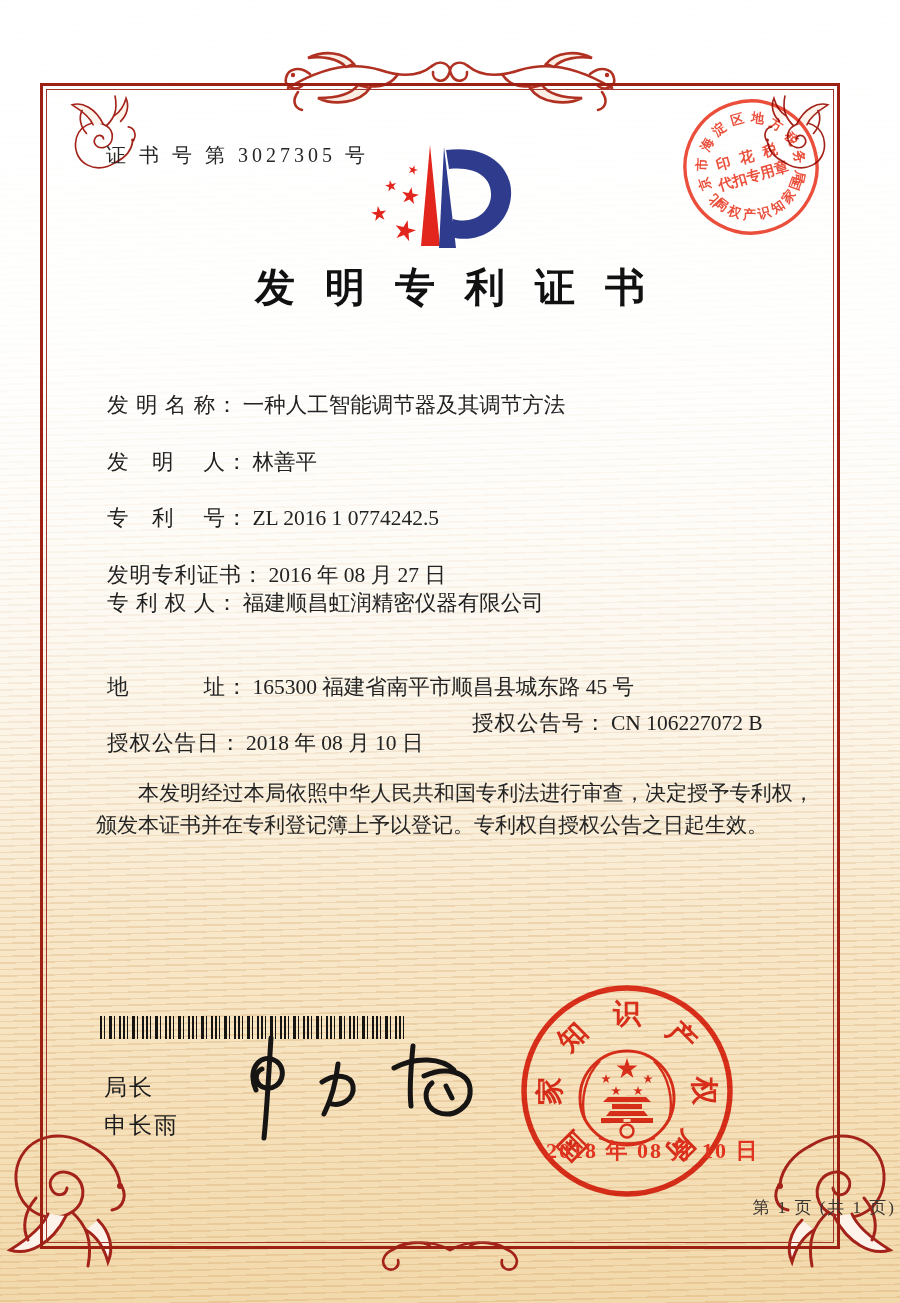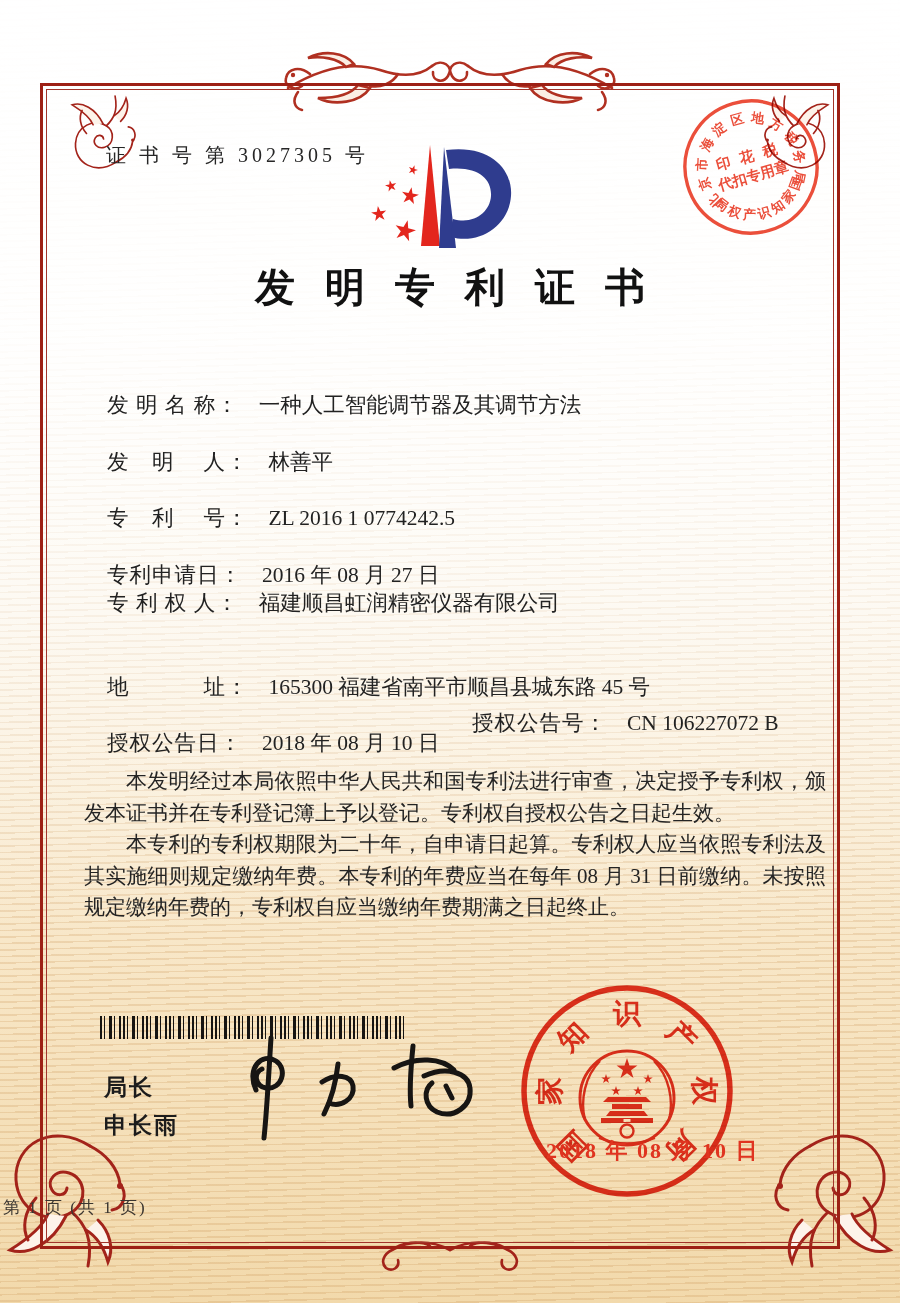--- a/index.html
+++ b/index.html
@@ -15,30 +15,30 @@
   .frame{position:absolute;left:40px;top:83px;width:794px;height:1160px;border:3px solid #9d2015;}
   .frame::after{content:"";position:absolute;inset:3px;border:1px solid #a2342a;}
   .ornament{position:absolute;pointer-events:none;}
   .cert-no{position:absolute;left:78px;top:142px;font-size:20px;letter-spacing:4px;color:#262626;margin-left:28px;}
   .logo{position:absolute;left:360px;top:138px;}
   .tax-stamp{position:absolute;left:678px;top:94px;transform:rotate(-16deg);opacity:.95;mix-blend-mode:multiply;}
   .title{position:absolute;left:0;top:260px;width:100%;text-align:center;font-size:40px;font-weight:700;letter-spacing:30px;text-indent:30px;color:#111;}
   .fields{position:absolute;left:95px;top:0;width:740px;font-size:21.5px;color:#222;}
   .frow{position:absolute;left:0;white-space:nowrap;}
   .frow .lab{letter-spacing:1px;margin-left:12px;}
-  .frow .val{margin-left:20px;}
+  .frow .val{margin-left:4px;}
   .paras{position:absolute;left:84px;top:766px;width:742px;font-size:21px;line-height:31.5px;color:#242424;text-align:justify;}
-  .paras p{margin:0;text-indent:2em;}
+  .paras p{margin:12px;text-indent:2em;}
   .barcode{position:absolute;left:100px;top:1016px;width:306px;height:23px;
     background:repeating-linear-gradient(90deg,#161412 0 2px,transparent 2px 4px,#161412 4px 5px,transparent 5px 9px,#161412 9px 12px,transparent 12px 14px,#161412 14px 15px,transparent 15px 19px,#161412 19px 21px,transparent 21px 23px);}
-  .signer{position:absolute;left:104px;font-size:23px;color:#1c1c1c;letter-spacing:2px;font-weight:bold;}
+  .signer{position:absolute;left:104px;font-size:23px;color:#1c1c1c;letter-spacing:2px;}
   .signature{position:absolute;left:218px;top:1026px;}
   .seal{position:absolute;left:514px;top:978px;mix-blend-mode:multiply;opacity:.96;}
   .seal-date{position:absolute;left:546px;top:1136px;font-size:22px;font-weight:600;color:#e03420;letter-spacing:2px;white-space:nowrap;}
-  .footer{position:absolute;left:3px;top:1196px;width:880px;text-align:left;font-size:17px;color:#3a3530;letter-spacing:2px;}
+  .footer{position:absolute;left:16px;top:1196px;width:880px;text-align:right;font-size:17px;color:#3a3530;letter-spacing:2px;}
   svg text{font-family:"Liberation Serif","DejaVu Serif",serif;}
 </style>
 </head>
 <body>
 
 <div class="page">
 
   <svg class="ornament" width="900" height="1303" viewBox="0 0 900 1303" style="left:0;top:0;">
     <defs>
 
@@ -136,39 +136,38 @@
     <div class="frow" style="top:390px">
       <span class="lab">发 明 名 称：</span><span class="val">一种人工智能调节器及其调节方法</span>
     </div>
     <div class="frow" style="top:447px">
       <span class="lab">发　明　 人：</span><span class="val">林善平</span>
     </div>
     <div class="frow" style="top:503px">
       <span class="lab">专　利　 号：</span><span class="val">ZL 2016 1 0774242.5</span>
     </div>
     <div class="frow" style="top:560px">
-      <span class="lab">专利申请日：</span><span class="val">2016 年 08 月 27 日</span>
+      <span class="lab">发明专利证书：</span><span class="val">2016 年 08 月 27 日</span>
     </div>
     <div class="frow" style="top:588px">
       <span class="lab">专 利 权 人：</span><span class="val">福建顺昌虹润精密仪器有限公司</span>
     </div>
     <div class="frow" style="top:672px">
       <span class="lab">地　　　 址：</span><span class="val">165300 福建省南平市顺昌县城东路 45 号</span>
     </div>
     <div class="frow" style="top:728px">
       <span class="lab">授权公告日：</span><span class="val">2018 年 08 月 10 日</span>
     </div>
     <div class="frow" style="top:708px;left:365px">
       <span class="lab">授权公告号：</span><span class="val">CN 106227072 B</span>
     </div>
   </div>
 
   <div class="paras">
     <p>本发明经过本局依照中华人民共和国专利法进行审查，决定授予专利权，颁发本证书并在专利登记簿上予以登记。专利权自授权公告之日起生效。</p>
-    <p>本专利的专利权期限为二十年，自申请日起算。专利权人应当依照专利法及其实施细则规定缴纳年费。本专利的年费应当在每年 08 月 31 日前缴纳。未按照规定缴纳年费的，专利权自应当缴纳年费期满之日起终止。</p>
   </div>
 
   <div class="barcode"></div>
 
   <div class="signer" style="top:1072px">局长</div>
   <div class="signer" style="top:1110px">申长雨</div>
 
   <svg class="signature" width="270" height="130" viewBox="0 0 270 130">
     <g fill="none" stroke="#171513" stroke-width="5" stroke-linecap="round" stroke-linejoin="round">
       <path d="M38,64 C28,42 44,26 58,35 C70,43 64,64 48,62 C37,60 35,47 44,43"></path>

